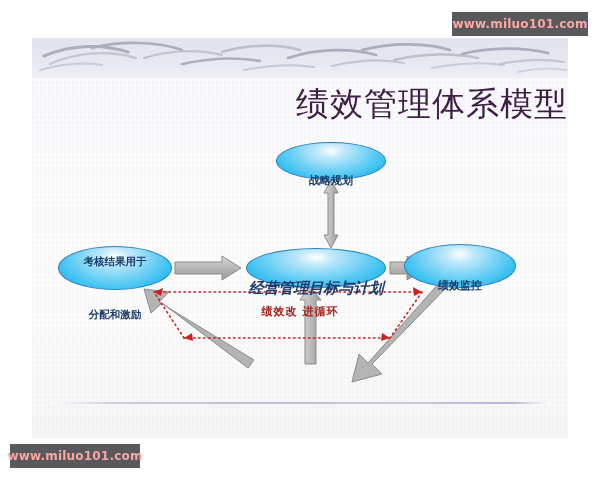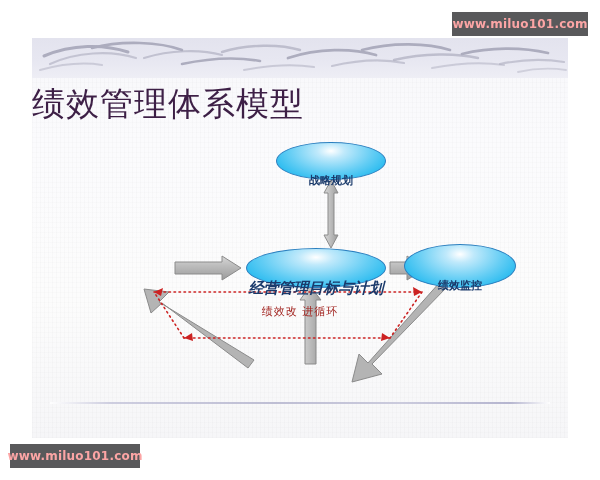--- a/index.html
+++ b/index.html
@@ -69,21 +69,21 @@
     background: linear-gradient(90deg, #ffffff 0%, #c9c9dd 12%, #b8b8d0 45%, #c6c6da 70%, #aeaecb 92%, #ffffff 100%);
     opacity: .9;
   }
 
   
   #title {
     position: absolute;
     left: 0;
     top: 46px;
     width: 536px;
-    text-align: left;
+    text-align: right;
     font-family: "DejaVu Serif", "Liberation Serif", serif;
     font-size: 33px;
     line-height: 40px;
     letter-spacing: 1px;
     color: #3d1f46;
     white-space: nowrap;
   }
 
   
   #diagram {
@@ -117,21 +117,21 @@
   #node-bottom   { left: 212px; top: 318px;  width: 120px; height: 42px; font-size: 11px; }
 
   
   #cycle-label {
     position: absolute;
     left: 0;
     top: 266px;
     width: 536px;
     text-align: center;
     font-family: "DejaVu Sans", "Liberation Sans", sans-serif;
-    font-weight: normal;
+    font-weight: bold;
     font-size: 11px;
     color: #a1231f;
     letter-spacing: 1px;
     white-space: nowrap;
     pointer-events: none;
   }
 
   
   .watermark {
     position: absolute;
@@ -237,20 +237,26 @@
     </div>
 
     <div class="node" id="node-top">
       <span>战略规划</span>
     </div>
 
     <div class="node" id="node-center">
       <span>经营管理目标与计划</span>
     </div>
 
+    <div class="node" id="node-left">
+      <div>
+        <span>考核结果用于</span>
+        <span>分配和激励</span>
+      </div>
+    </div>
 
     <div class="node" id="node-right">
       <span>绩效监控</span>
     </div>
 
 
     <div id="cycle-label">绩效改  进循环</div>
 
   </div>
 

